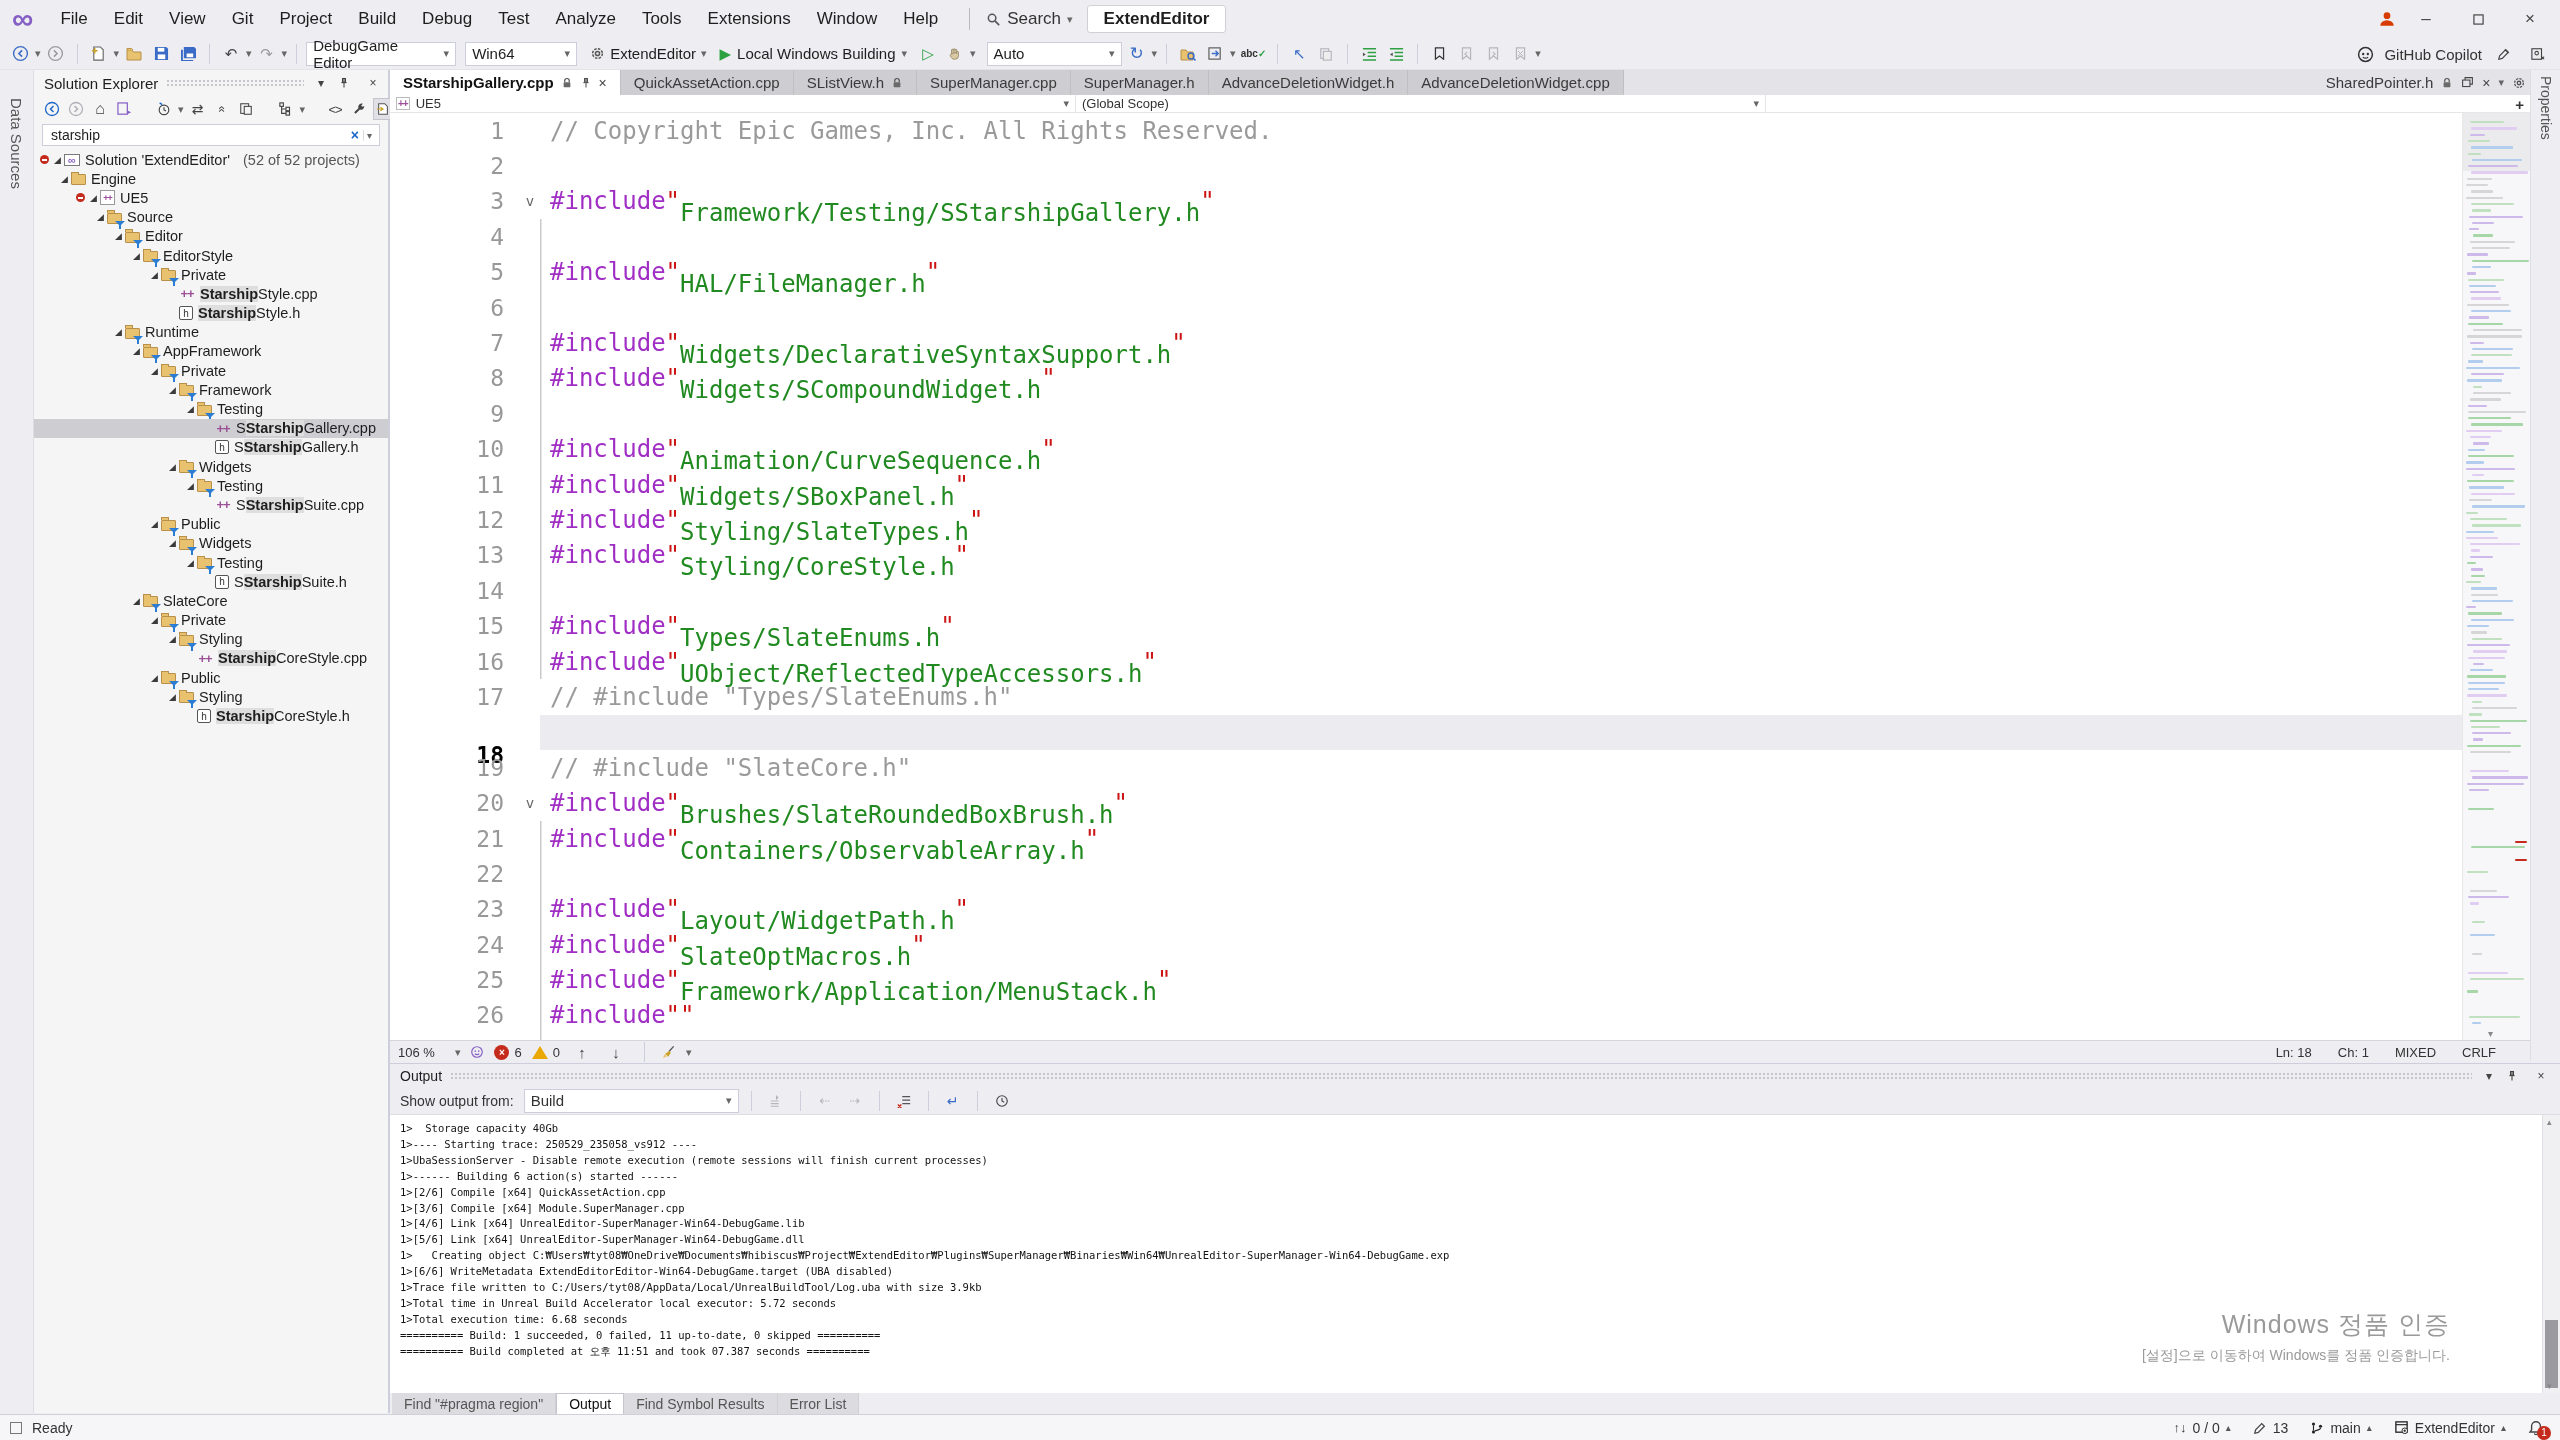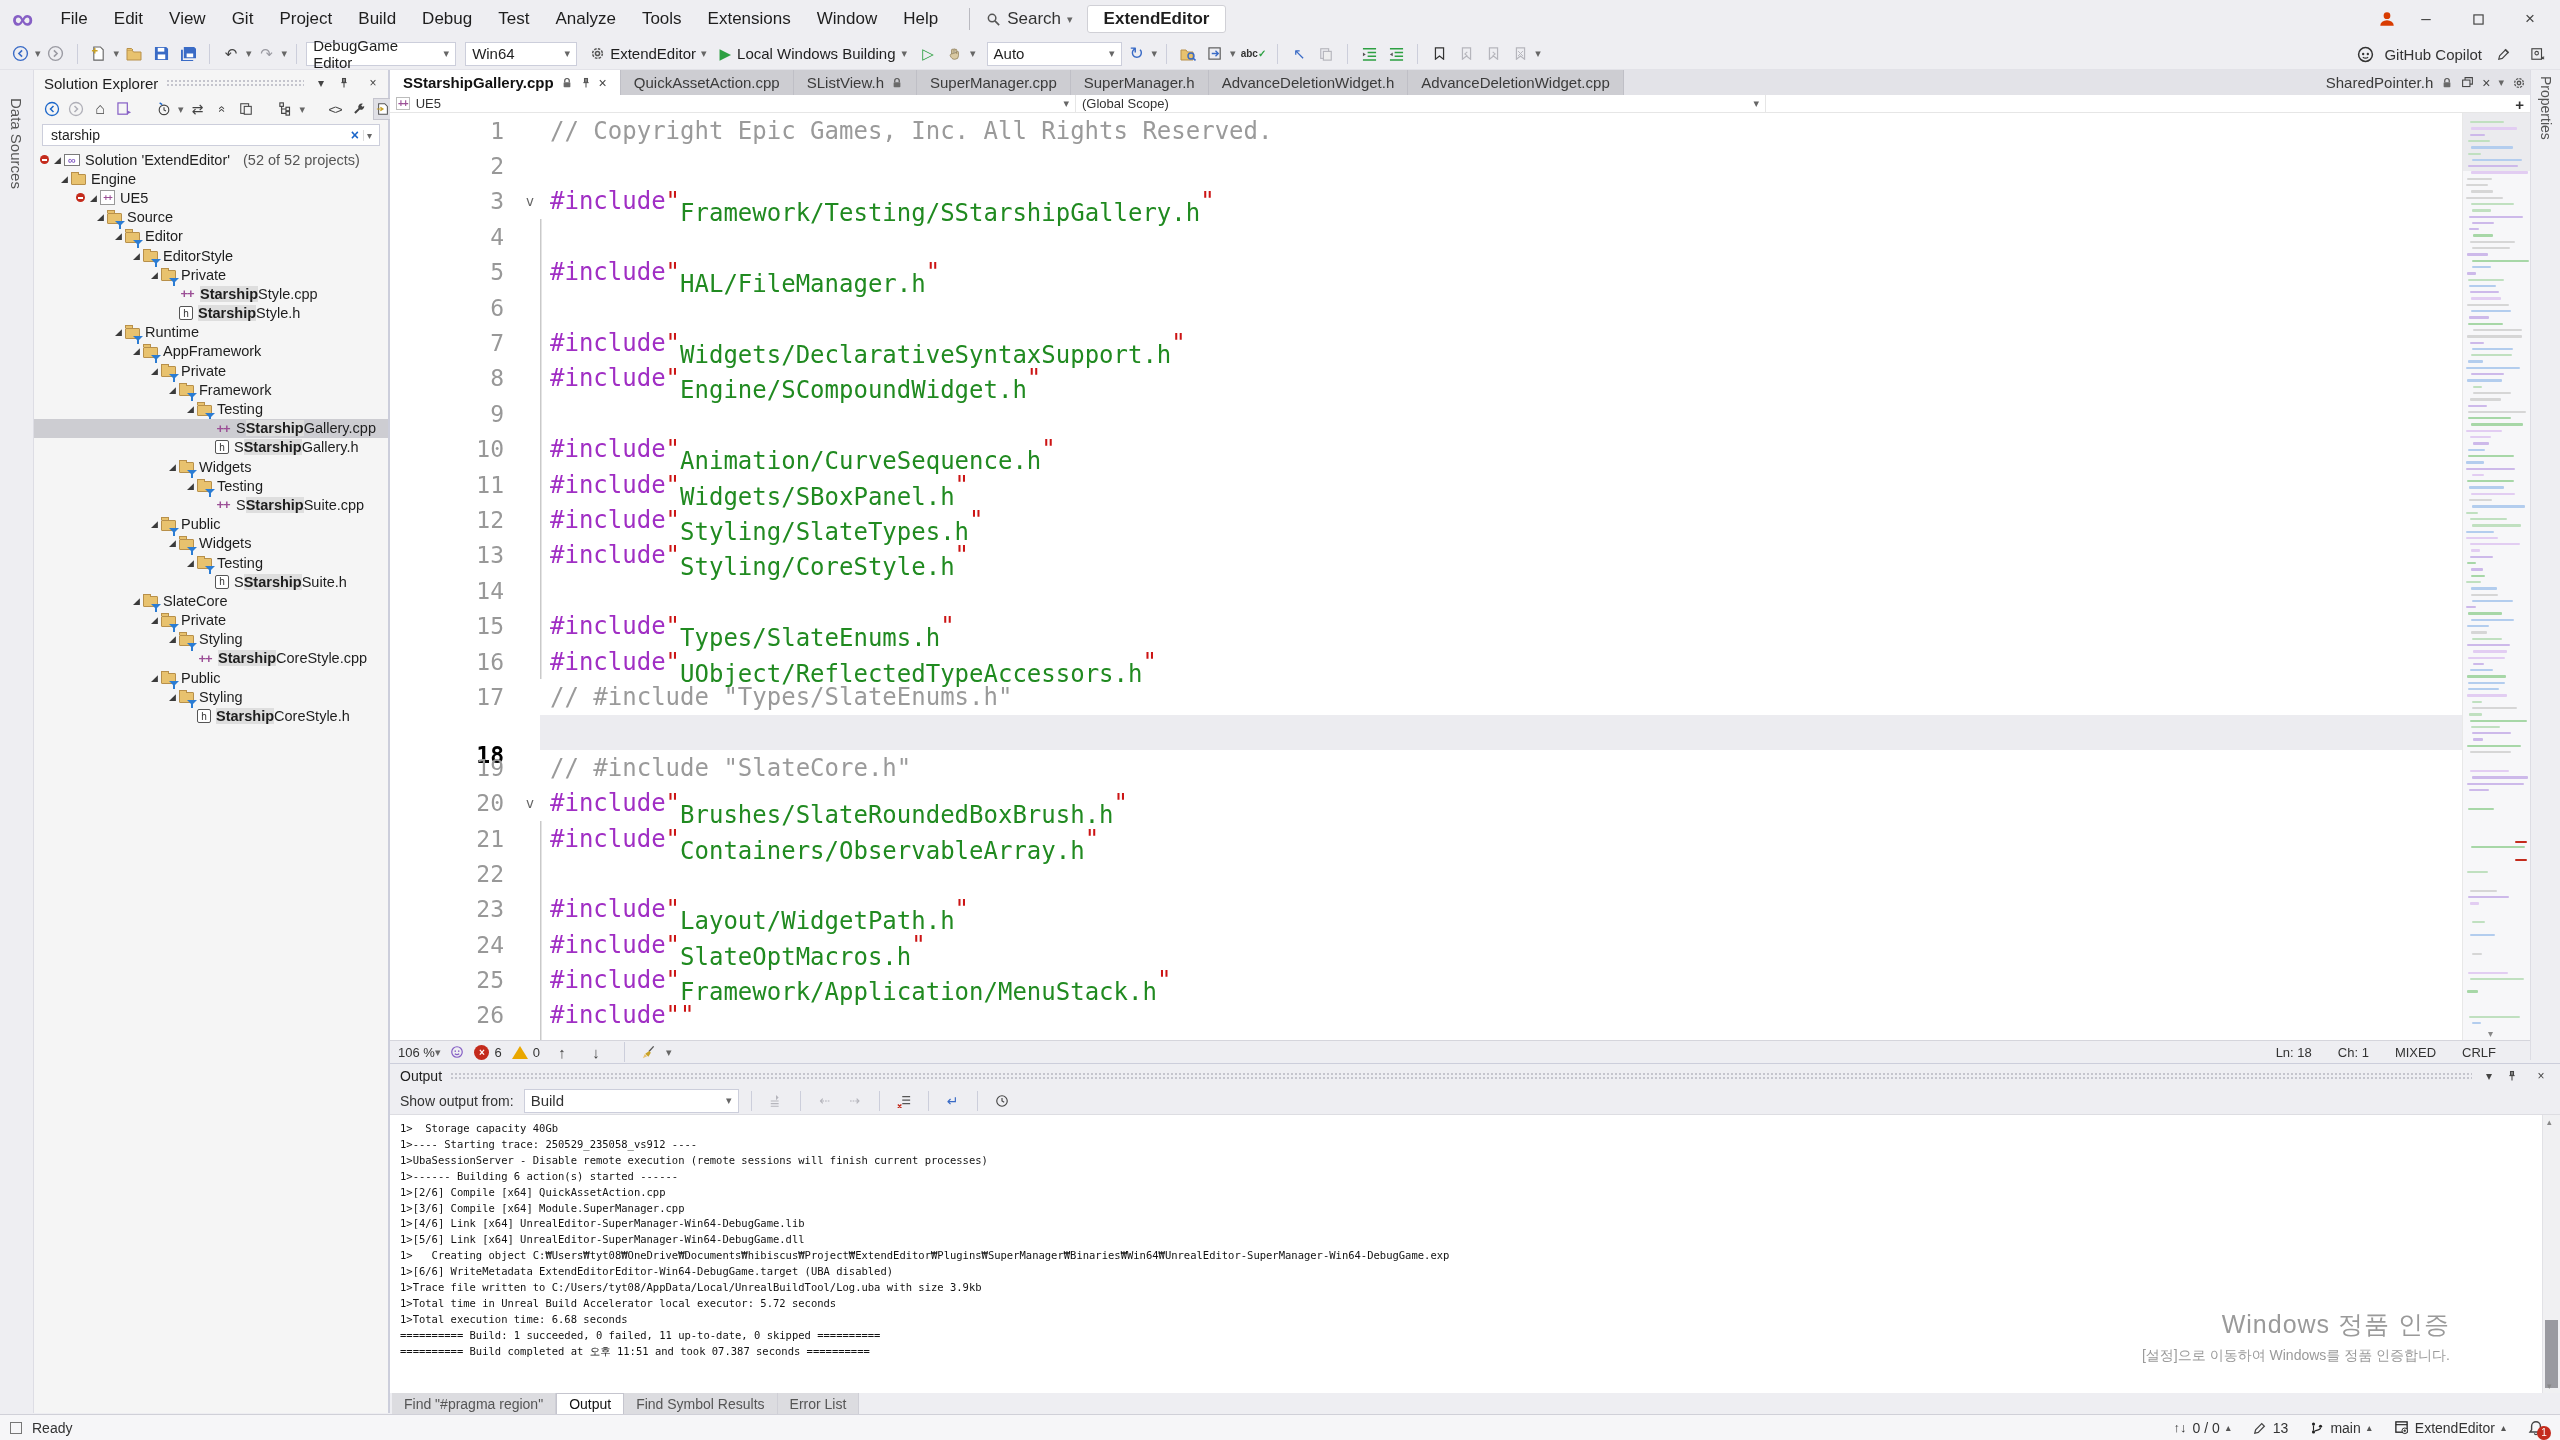--- a/index.html
+++ b/index.html
@@ -810,21 +810,21 @@
       <span class="ctext guide"></span>
     </div>
     <div class="cline">
       <span class="lnum">7</span>
       <span class="fold"></span>
       <span class="ctext guide"><span class="tok-p">#include</span> <span class="tok-q">"</span><span class="tok-s">Widgets/DeclarativeSyntaxSupport.h</span><span class="tok-q">"</span></span>
     </div>
     <div class="cline">
       <span class="lnum">8</span>
       <span class="fold"></span>
-      <span class="ctext guide"><span class="tok-p">#include</span> <span class="tok-q">"</span><span class="tok-s">Engine/SCompoundWidget.h</span><span class="tok-q">"</span></span>
+      <span class="ctext guide"><span class="tok-p">#include</span> <span class="tok-q">"</span><span class="tok-s">Widgets/SCompoundWidget.h</span><span class="tok-q">"</span></span>
     </div>
     <div class="cline">
       <span class="lnum">9</span>
       <span class="fold"></span>
       <span class="ctext guide"></span>
     </div>
     <div class="cline">
       <span class="lnum">10</span>
       <span class="fold"></span>
       <span class="ctext guide"><span class="tok-p">#include</span> <span class="tok-q">"</span><span class="tok-s">Animation/CurveSequence.h</span><span class="tok-q">"</span></span>
@@ -1038,21 +1038,21 @@
     <div class="mm" style="top: 908.9px; left: 9.17029px; width: 8.70239px; background: rgb(179, 205, 238);"></div>
     <div class="mm" style="top: 728px; left: 52px; width: 12px; background: rgb(196, 43, 28);"></div>
     <div class="mm" style="top: 746px; left: 52px; width: 12px; background: rgb(196, 43, 28);"></div>
   </div>
 <span id="sb-downarrow" class="abs">▾</span>
 <div id="right-strip" class="abs">
   <span>Properties</span>
 </div>
 
 <div id="ed-status" class="abs">
-  <span class="row" style="gap:0;">
+  <span class="row" style="gap:20px;">
     <span>106 %</span>
       <span class="car">▾</span>
   </span>
   <span class="icn">
     <svg viewBox="0 0 16 16" width="14" height="14">
         <circle cx="8" cy="8" r="6" fill="none" stroke="#865FC5" stroke-width="1.4"></circle>
         <circle cx="6" cy="7" r=".9" fill="#865FC5"></circle>
         <circle cx="10" cy="7" r=".9" fill="#865FC5"></circle>
         <path d="M5.5 10c1.7 1.3 3.3 1.3 5 0" fill="none" stroke="#865FC5" stroke-width="1.2"></path>
       </svg>

